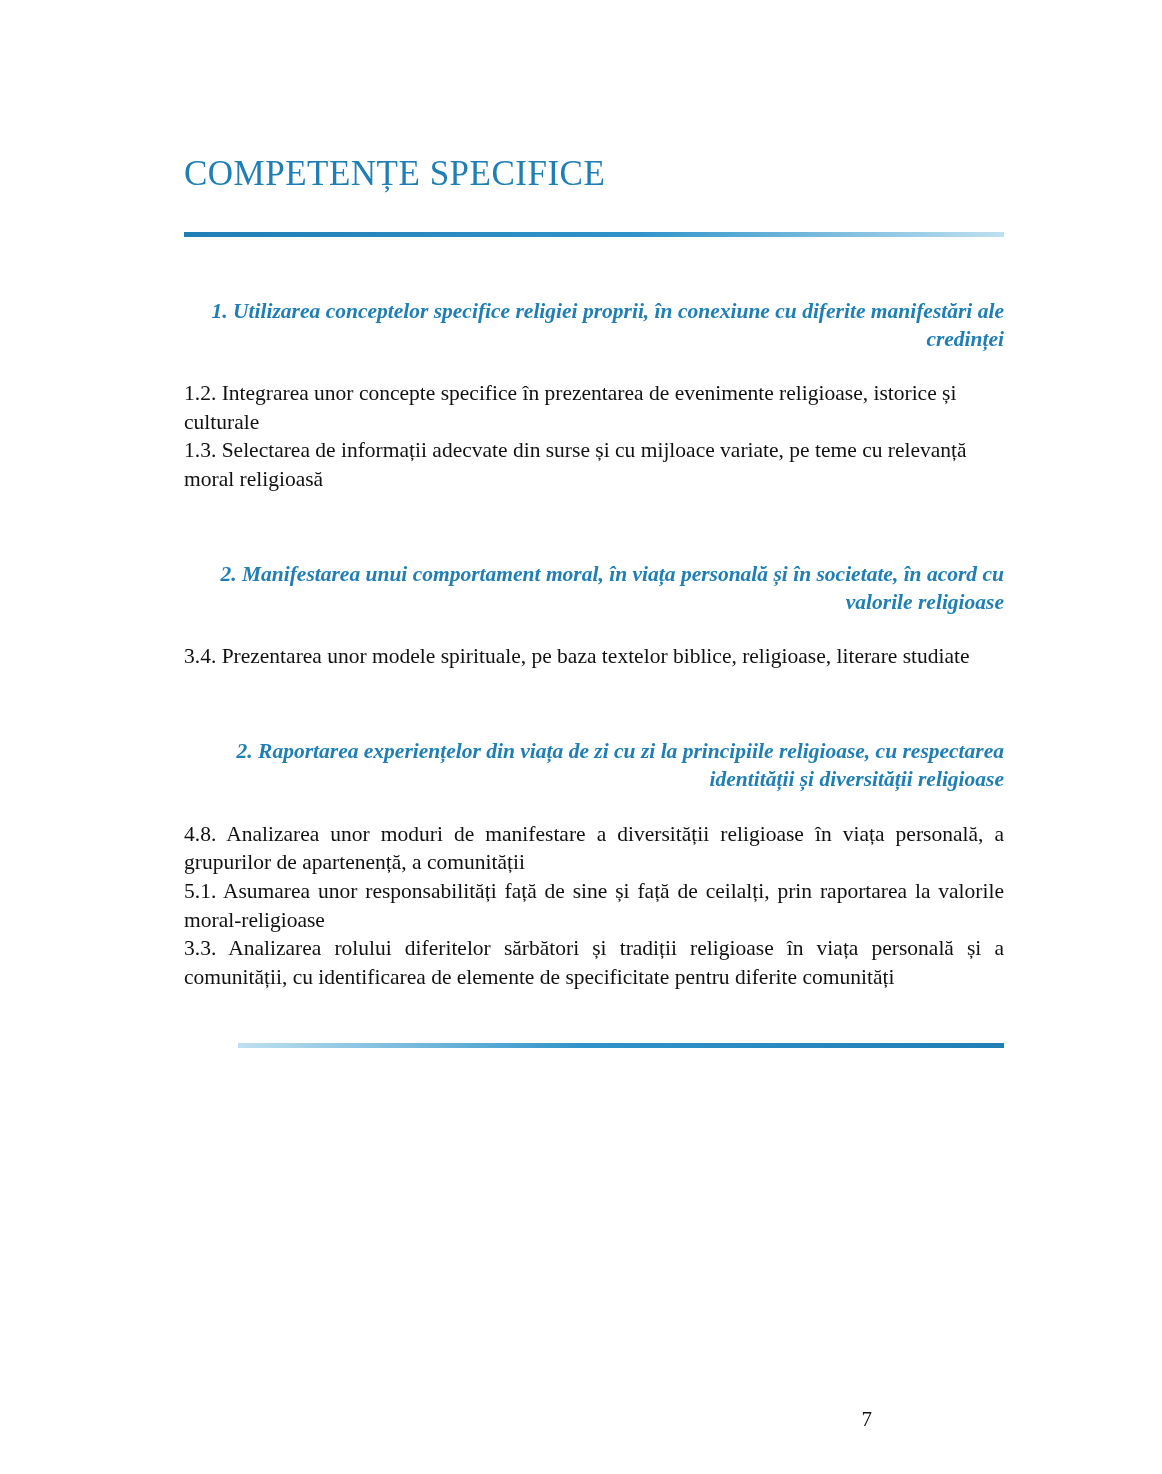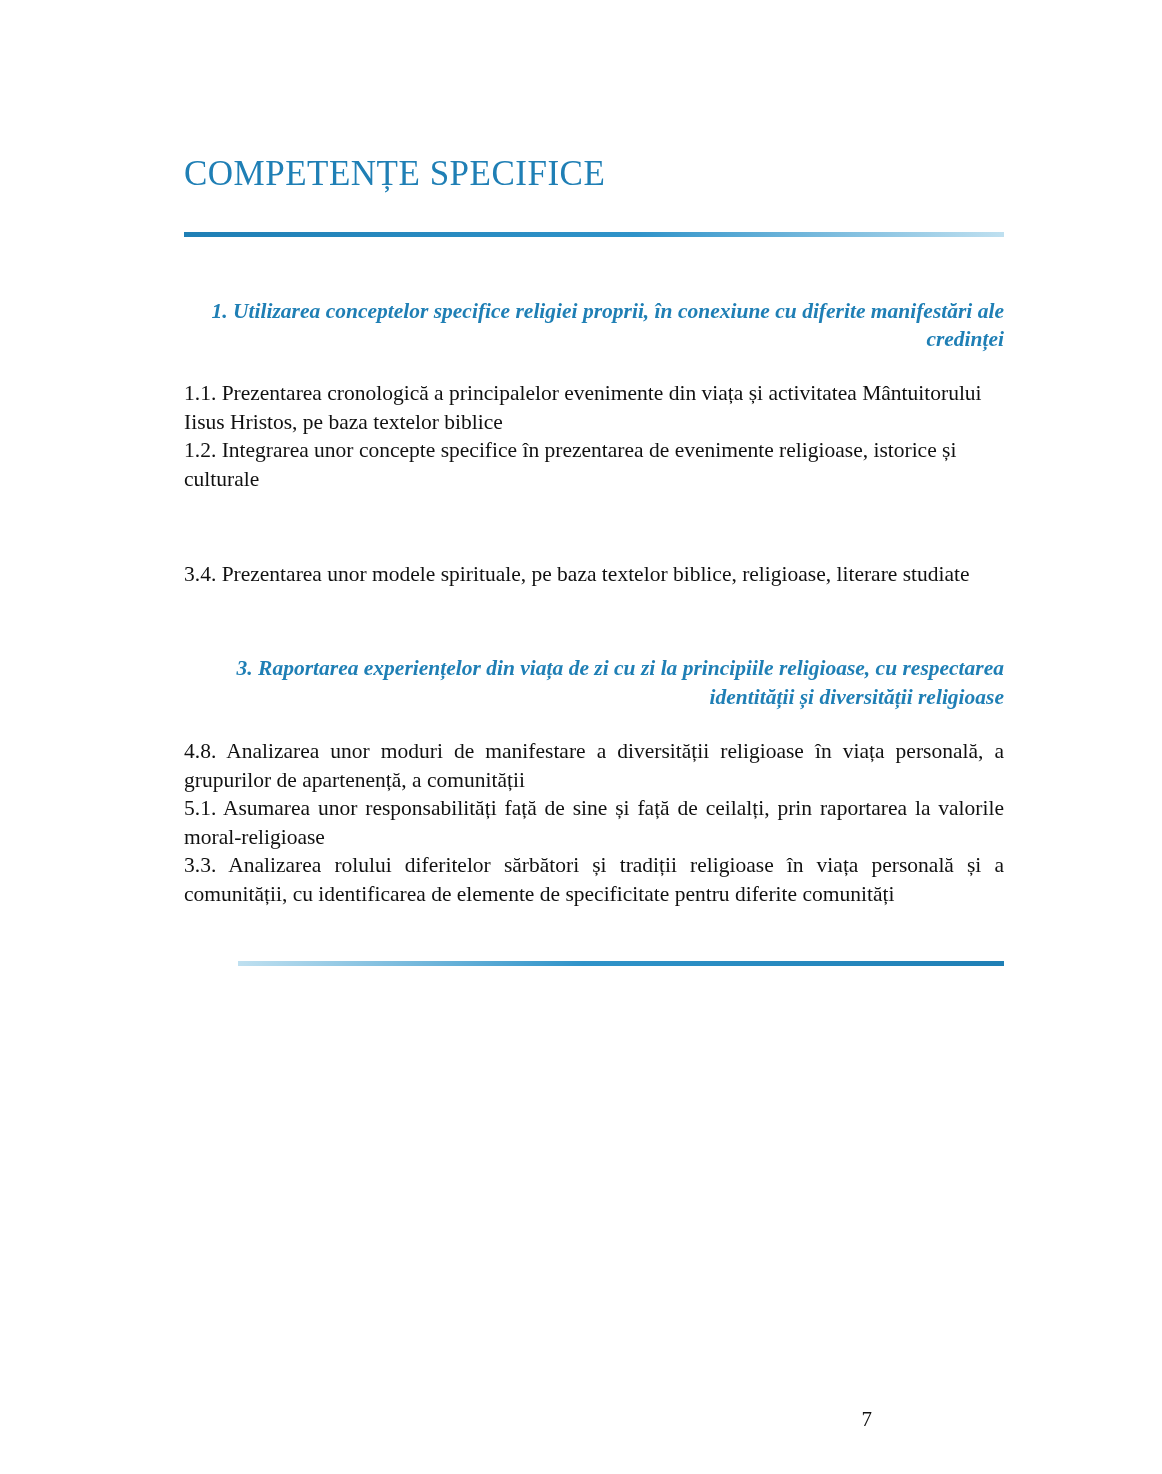--- a/index.html
+++ b/index.html
@@ -94,33 +94,34 @@
 
   <div class="content">
 
     <h1 class="page-title">COMPETENȚE SPECIFICE</h1>
 
     <div class="rule-top"></div>
 
     <div class="section s1">
       <div class="section-heading">1. Utilizarea conceptelor specifice religiei proprii, în conexiune cu diferite manifestări ale credinței</div>
       <div class="section-body">
-        <p>1.1. Prezentarea cronologică a principalelor evenimente din viața și activitatea Mântuitorului Iisus Hristos, pe baza textelor biblice</p>
         <p>1.2. Integrarea unor concepte specifice în prezentarea de evenimente religioase, istorice și culturale</p>
+        <p>1.3. Selectarea de informații adecvate din surse și cu mijloace variate, pe teme cu relevanță moral religioasă</p>
       </div>
     </div>
 
     <div class="section s2">
+      <div class="section-heading">2. Manifestarea unui comportament moral, în viața personală și în societate, în acord cu valorile  religioase</div>
       <div class="section-body">
         <p class="just">3.4. Prezentarea unor modele spirituale, pe baza textelor biblice, religioase, literare studiate</p>
       </div>
     </div>
 
     <div class="section s3">
-      <div class="section-heading">3. Raportarea experiențelor din viața de zi cu zi la principiile religioase, cu respectarea identității și diversității religioase</div>
+      <div class="section-heading">2. Raportarea experiențelor din viața de zi cu zi la principiile religioase, cu respectarea identității și diversității religioase</div>
       <div class="section-body">
         <p class="just">4.8. Analizarea unor moduri de manifestare a diversității religioase în viața personală, a grupurilor de apartenență, a comunității</p>
         <p class="just">5.1. Asumarea unor responsabilități față de sine și față de ceilalți, prin raportarea la valorile moral-religioase</p>
         <p class="just">3.3. Analizarea rolului diferitelor sărbători și tradiții religioase în viața personală și a comunității, cu identificarea de elemente de specificitate pentru diferite comunități</p>
       </div>
     </div>
 
     <div class="rule-bottom"></div>
 
   </div>

